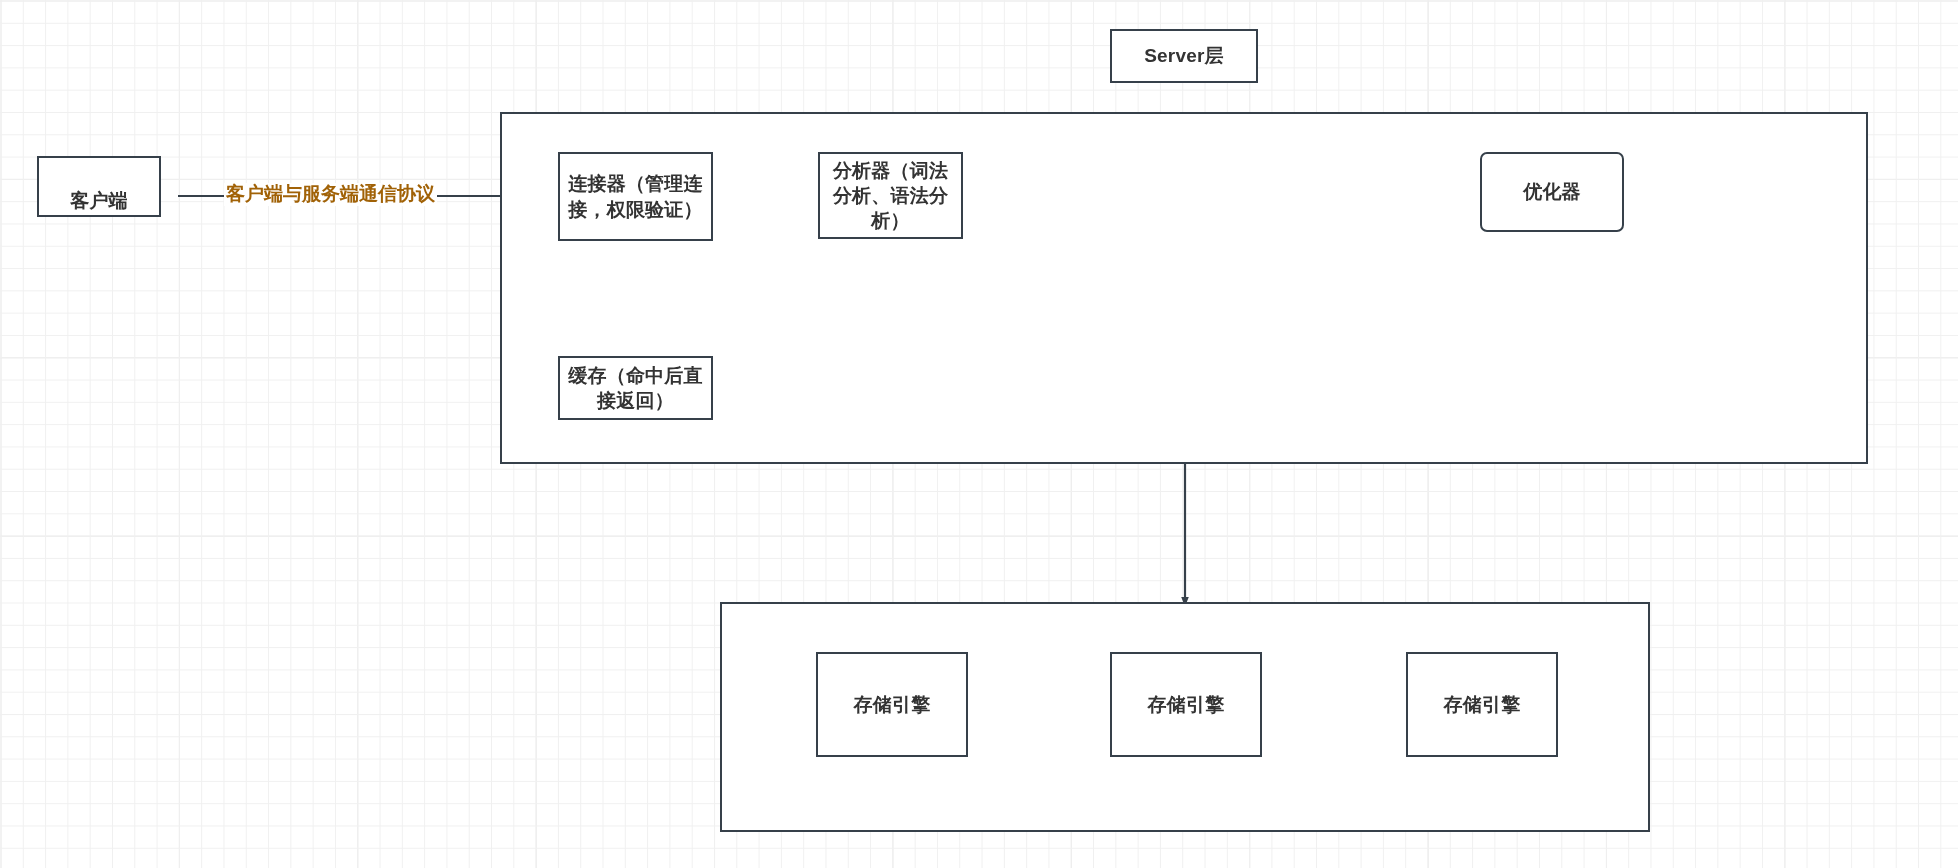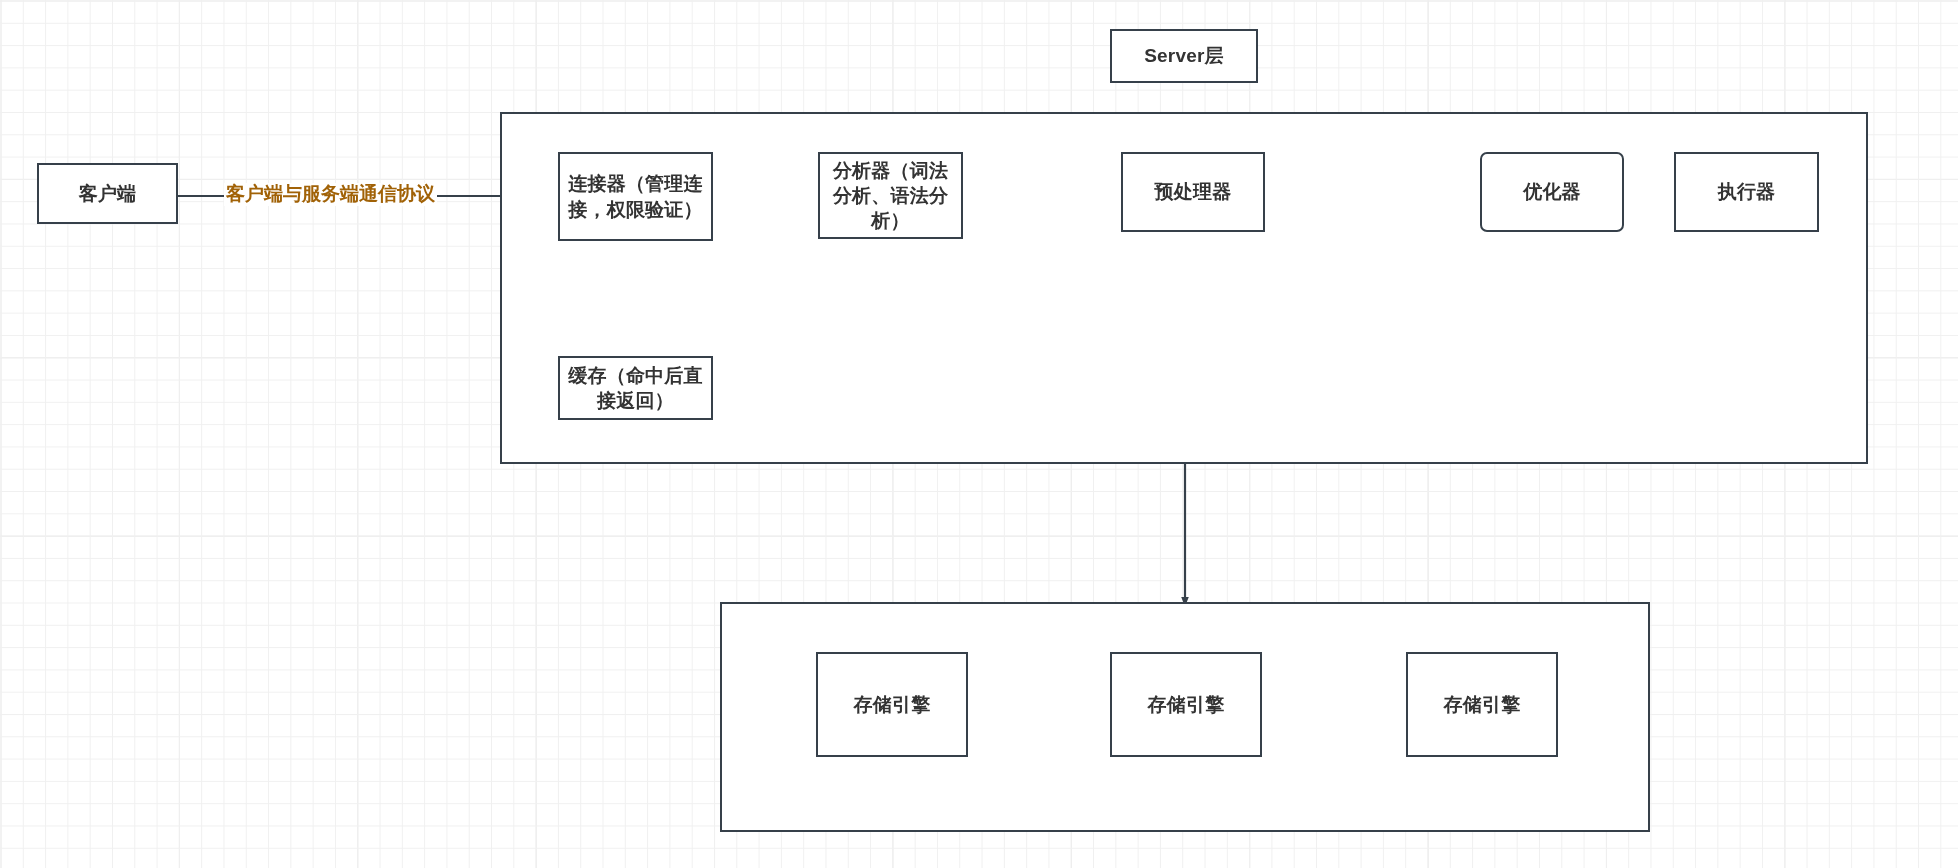--- a/index.html
+++ b/index.html
@@ -94,47 +94,41 @@
 
     <line x1="1185" y1="464" x2="1185" y2="606" stroke="#36404a" stroke-width="2.2" marker-end="url(#arrow)"></line>
   </svg>
 
   <div class="node" style="left:1110px; top:29px; width:148px; height:54px;">
     <span>Server层</span>
   </div>
 
   <div class="container-node" style="left:500px; top:112px; width:1368px; height:352px;"></div>
 
-  <div class="node" style="left:37px; top:163px; width:141px; height:61px;">
+  <div class="node" style="left:37px; top:156px; width:124px; height:61px;align-items:flex-end;">
     <span>客户端</span>
   </div>
 
   <div class="edge-label" style="left:224px; top:183px;">
     <span>客户端与服务端通信协议</span>
   </div>
 
   <div class="node" style="left:558px; top:152px; width:155px; height:89px;">
     <span>连接器（管理连接，权限验证）</span>
   </div>
 
   <div class="node" style="left:818px; top:152px; width:145px; height:87px;align-items:center;">
     <span>分析器（词法分析、语法分析）</span>
   </div>
 
-  <div class="node" style="left:1121px; top:152px; width:144px; height:80px;">
-    <span>预处理器</span>
-  </div>
 
   <div class="node" style="left:1480px; top:152px; width:144px; height:80px;border-radius:7px;">
     <span>优化器</span>
   </div>
 
-  <div class="node" style="left:1674px; top:152px; width:145px; height:80px;">
-    <span>执行器</span>
-  </div>
 
   <div class="node" style="left:558px; top:356px; width:155px; height:64px;">
     <span>缓存（命中后直接返回）</span>
   </div>
 
   <div class="container-node" style="left:720px; top:602px; width:930px; height:230px;"></div>
 
   <div class="node" style="left:816px; top:652px; width:152px; height:105px;">
     <span>存储引擎</span>
   </div>

